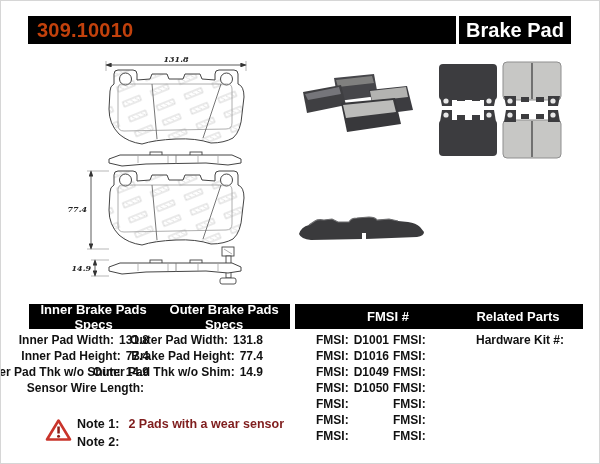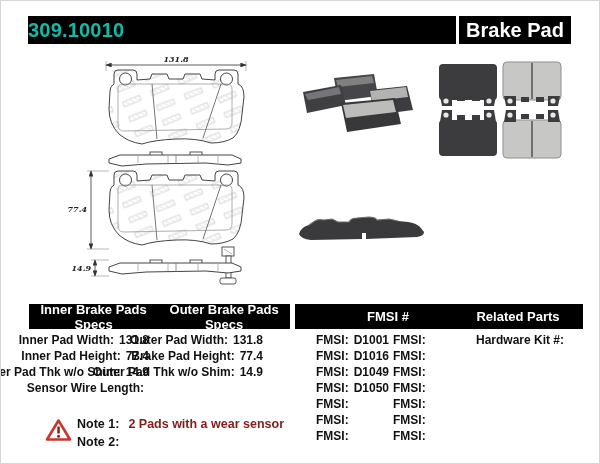--- a/index.html
+++ b/index.html
@@ -1,21 +1,21 @@
 <!DOCTYPE html>
 <html><head>
 <meta charset="utf-8">
 <style>
   html,body{margin:0;padding:0;background:#fff;}
   .page{position:relative;width:600px;height:464px;background:#fff;overflow:hidden;
         font-family:"Liberation Sans",sans-serif;border:1px solid #d6d6d6;box-sizing:border-box;}
   
   .header-bar{position:absolute;left:27px;top:15px;width:543px;height:28px;background:#000;
               display:flex;align-items:center;}
-  .hdr-left{flex:1;color:#14b8a6;font-weight:bold;font-size:20px;letter-spacing:.2px;}
+  .hdr-left{flex:1;color:#c2410c;font-weight:bold;font-size:20px;padding-left:9px;letter-spacing:.2px;}
   .hdr-sep{width:3px;height:100%;background:#fff;}
   .hdr-right{width:112px;color:#fff;font-weight:bold;font-size:20px;text-align:center;}
   
   .tech-svg{position:absolute;left:58px;top:50px;}
   .photo-svg{position:absolute;left:290px;top:55px;}
   
   .tbar{position:absolute;height:25px;background:#000;color:#fff;font-weight:bold;font-size:13px;
         display:flex;align-items:center;justify-content:center;top:303px;}
   .tbar.split{justify-content:space-around;}
   .tbar span{display:block;text-align:center;}

